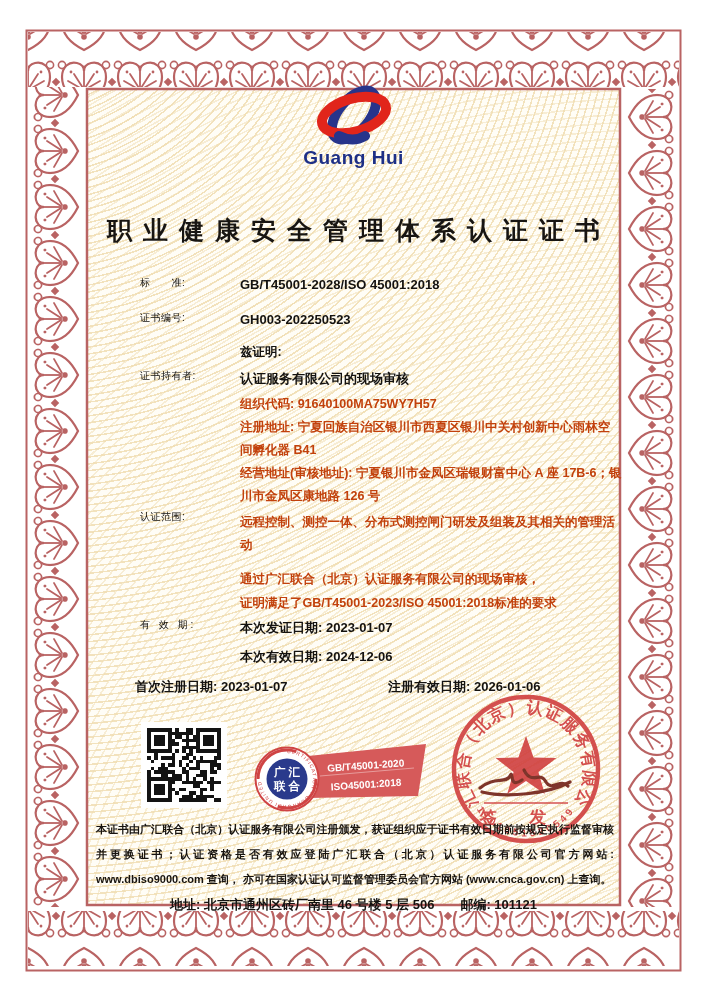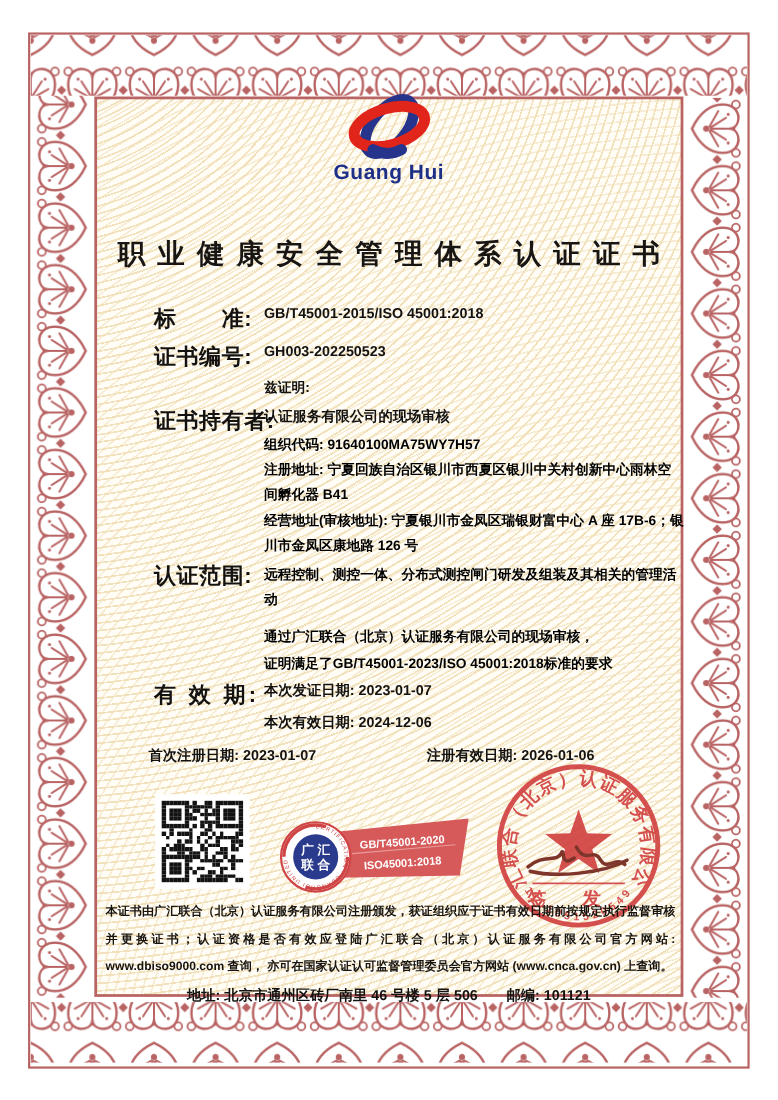--- a/index.html
+++ b/index.html
@@ -10,23 +10,23 @@
       repeating-radial-gradient(circle at -12% -18%, rgba(240,221,178,.85) 0 1.5px, transparent 1.5px 6.8px),
       repeating-radial-gradient(circle at 108% 118%, rgba(240,221,178,.5) 0 1.5px, transparent 1.5px 8px),
       #fffdf6;}
   .border-svg{position:absolute;left:0;top:0;}
   .abs{position:absolute;}
   .title{left:87px;top:214px;width:533px;text-align:center;font-size:25px;font-weight:bold;
          color:#181512;letter-spacing:11px;padding-left:11px;box-sizing:border-box;}
   .logo-wrap{left:87px;top:83px;width:533px;text-align:center;}
   .logo-text{left:87px;top:147px;width:533px;text-align:center;color:#1d2f86;
              font-size:19px;font-weight:bold;letter-spacing:.5px;}
-  .lbl{font-size:20px;font-weight:bold;color:#141210;letter-spacing:.5px;white-space:nowrap;}
+  .lbl{font-size:10px;font-weight:normal;color:#141210;letter-spacing:.5px;white-space:nowrap;}
   .val{font-size:13px;font-weight:bold;color:#141210;white-space:nowrap;}
-  .blk{font-size:12.5px;font-weight:bold;color:#000000;line-height:23px;}
+  .blk{font-size:12.5px;font-weight:bold;color:#c2410c;line-height:23px;}
   .notice{font-size:11px;font-weight:600;color:#17130f;line-height:25px;text-align:justify;}
   .addr{font-size:13px;font-weight:bold;color:#141210;text-align:center;}
   .qr-box{left:141px;top:722px;width:86px;height:86px;background:#fff;
           display:flex;align-items:center;justify-content:center;}
   .qr-grid{display:grid;grid-template-columns:repeat(21,1fr);grid-template-rows:repeat(21,1fr);
            width:74px;height:74px;background:#fff;}
   .qr-grid i{display:block;}
   .qr-grid i.b{background:#131313;}
 </style>
 </head>
@@ -81,21 +81,21 @@
       <ellipse cx="59" cy="32" rx="29" ry="15.5" fill="none" stroke="#27348b" stroke-width="10" transform="rotate(-50 59 32)"></ellipse>
       <ellipse cx="59" cy="32" rx="33" ry="16.5" fill="none" stroke="#e1251b" stroke-width="10" transform="rotate(-16 59 32)"></ellipse>
       <path d="M44,53 Q58,60 70,53" fill="none" stroke="#27348b" stroke-width="10" stroke-linecap="round"></path>
     </svg>
   </div>
   <div class="abs title">职业健康安全管理体系认证证书</div>
 
   <div class="abs logo-text">Guang Hui</div>
 
   <div class="abs lbl" style="left:140px;top:276px;">标　　准:</div>
-  <div class="abs val" style="left:240px;top:277px;">GB/T45001-2015/ISO 45001:2018</div>
+  <div class="abs val" style="left:240px;top:277px;">GB/T45001-2028/ISO 45001:2018</div>
 
   <div class="abs lbl" style="left:140px;top:311px;">证书编号:</div>
   <div class="abs val" style="left:240px;top:312px;">GH003-202250523</div>
 
   <div class="abs val" style="left:240px;top:344px;font-size:12.5px;">兹证明:</div>
 
   <div class="abs lbl" style="left:140px;top:369px;">证书持有者:</div>
   <div class="abs val" style="left:240px;top:370px;">认证服务有限公司的现场审核</div>
 
   <div class="abs blk" style="left:240px;top:393px;width:382px;">

